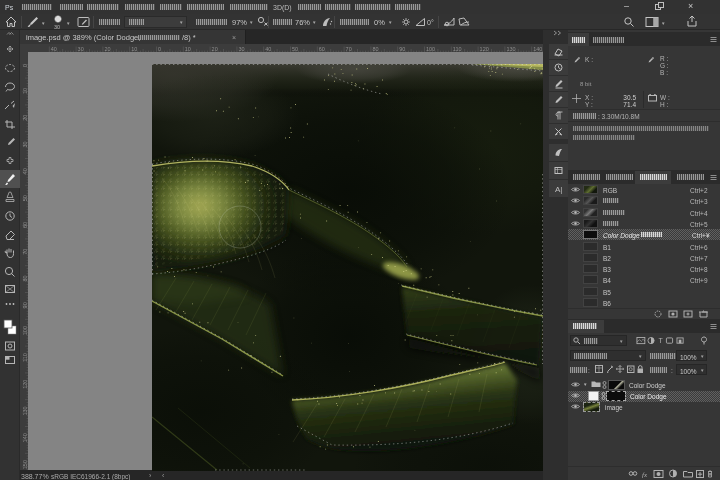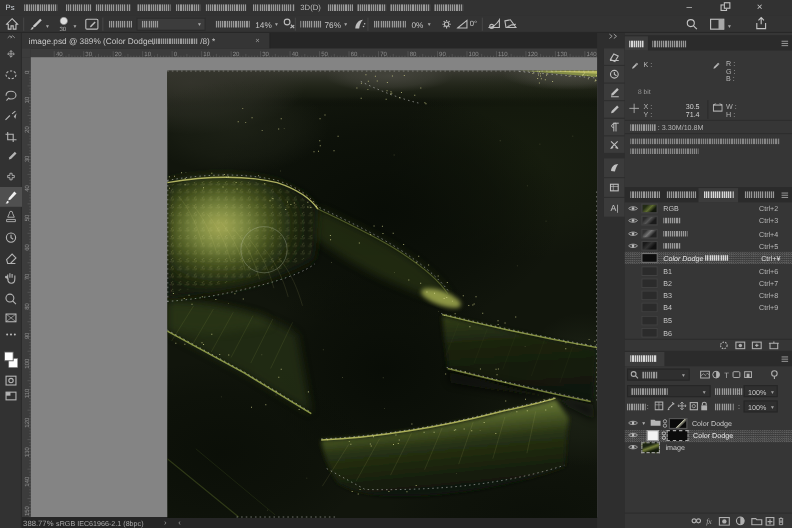--- a/index.html
+++ b/index.html
@@ -42,21 +42,21 @@
 <svg style="left:77px;top:16px" width="13" height="12" viewBox="0 0 13 12">
     <rect x="1" y="1.5" width="11" height="9" rx="1" fill="none" stroke="#bdbdbd"></rect>
     <path d="M9 3.5 L10 4.5 L6 8.5 L4.8 8.8 L5.2 7.5 Z" fill="#bdbdbd"></path>
   </svg>
 <div class="ab" style="left:93px;top:16px;width:1px;height:12px;background:#454545"></div>
 <div class="jd" style="left:99px;top:19px;width:21px"></div>
 <div class="ab" style="left:124px;top:16px;width:63px;height:12px;background:#3c3c3c;border:1px solid #2a2a2a"></div>
 <div class="jd" style="left:129px;top:19px;width:15px"></div>
 <div class="t" style="left:179px;top:18px;font-size:4.5px;color:#a8a8a8">▼</div>
 <div class="jd" style="left:196px;top:19px;width:31px"></div>
-<div class="t" style="left:232px;top:18px;font-size:7.5px;color:#c6c6c6">14%</div>
+<div class="t" style="left:232px;top:18px;font-size:7.5px;color:#c6c6c6">97%</div>
 <div class="t" style="left:249px;top:18px;font-size:4.5px;color:#a8a8a8">▼</div>
 <svg style="left:257px;top:16px" width="12" height="12" viewBox="0 0 12 12">
     <circle cx="4" cy="4" r="2.6" fill="none" stroke="#bdbdbd"></circle>
     <path d="M7.5 6.5 L10.5 9.5 M7 9.5 L10.5 6.8" stroke="#bdbdbd" fill="none"></path>
   </svg>
 <div class="ab" style="left:268px;top:16px;width:1px;height:12px;background:#454545"></div>
 <div class="jd" style="left:273px;top:19px;width:19px"></div>
 <div class="t" style="left:295px;top:18px;font-size:7.5px;color:#c6c6c6">76%</div>
 <div class="t" style="left:312px;top:18px;font-size:4.5px;color:#a8a8a8">▼</div>
 <svg style="left:321px;top:16px" width="12" height="12" viewBox="0 0 12 12">

